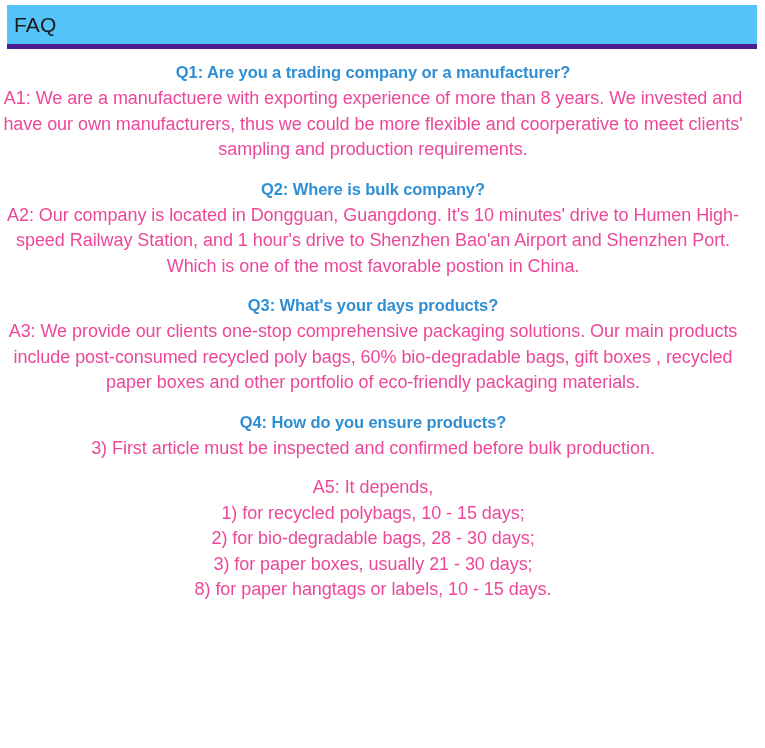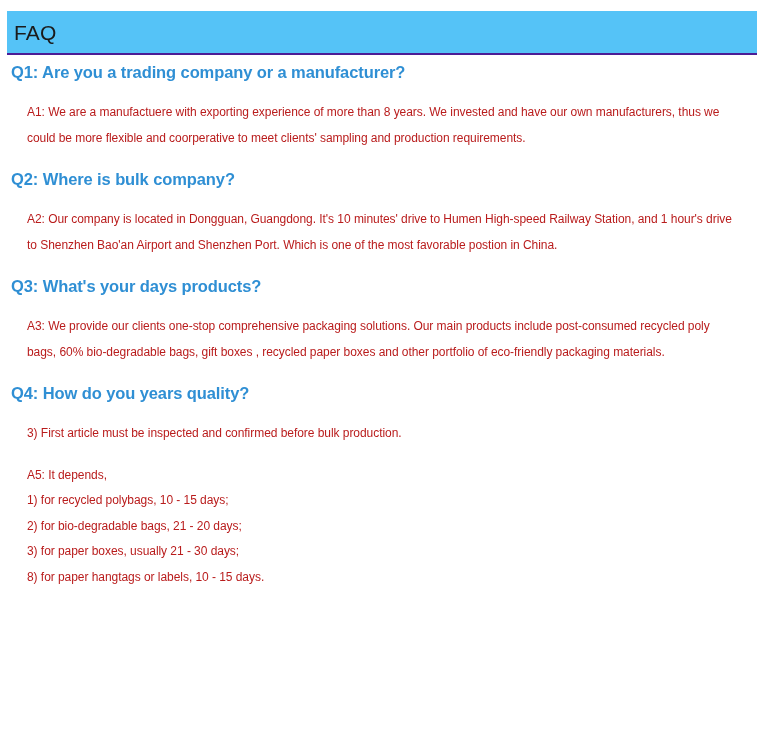--- a/index.html
+++ b/index.html
@@ -18,67 +18,68 @@
     position: relative;
     width: 765px;
     height: 748px;
     background: #ffffff;
   }
 
   
   .faq-banner {
     position: absolute;
     left: 7px;
-    top: 11px;
+    top: 5px;
     width: 750px;
     height: 44px;
     background: #55c3f7;
-    border-bottom: 2px solid #4c1d95;
+    border-bottom: 5px solid #4c1d95;
     box-sizing: border-box;
     display: flex;
     align-items: center;
   }
   .faq-banner-title {
     font-size: 21px;
     line-height: 21px;
     color: #1b1b1b;
     font-weight: 400;
     padding-left: 7px;
     letter-spacing: 0.1px;
   }
 
   
   .faq-body {
     position: absolute;
-    left: 11px;
+    left: 2px;
     top: 60px;
     width: 742px;
+    text-align: center;
   }
 
   .faq-block {
     margin: 0 0 14px 0;
   }
   .faq-block:last-child {
     margin-bottom: 0;
   }
 
   .faq-question {
     font-size: 16.5px;
     font-weight: bold;
     color: #2f8fd4;
     line-height: 24px;
     margin: 0 0 2px 0;
     letter-spacing: -0.1px;
   }
 
   .faq-answer {
-    font-size: 12px;
-    color: #b91c1c;
+    font-size: 18px;
+    color: #ec4899;
     line-height: 25.5px;
-    margin: 16px;
+    margin: 0;
     letter-spacing: -0.05px;
   }
   .faq-answer .line {
     display: block;
   }
 </style>
 </head>
 <body>
 
 <div class="page">
@@ -100,29 +101,29 @@
           <span class="line">A2: Our company is located in Dongguan, Guangdong. It's 10 minutes' drive to Humen High-speed Railway Station, and 1 hour's drive to Shenzhen Bao'an Airport and Shenzhen Port. Which is one of the most favorable postion in China.</span>
         </div>
       </div>
       <div class="faq-block">
         <div class="faq-question">Q3: What's your days products?</div>
         <div class="faq-answer">
           <span class="line">A3: We provide our clients one-stop comprehensive packaging solutions. Our main products include post-consumed recycled poly bags, 60% bio-degradable bags, gift boxes , recycled paper boxes and other portfolio of eco-friendly packaging materials.</span>
         </div>
       </div>
       <div class="faq-block">
-        <div class="faq-question">Q4: How do you years quality?</div>
+        <div class="faq-question">Q4: How do you ensure products?</div>
         <div class="faq-answer">
           <span class="line">3) First article must be inspected and confirmed before bulk production.</span>
         </div>
       </div>
       <div class="faq-block">
         <div class="faq-answer">
           <span class="line">A5: It depends,</span>
           <span class="line">1) for recycled polybags, 10 - 15 days;</span>
-          <span class="line">2) for bio-degradable bags, 21 - 20 days;</span>
+          <span class="line">2) for bio-degradable bags, 28 - 30 days;</span>
           <span class="line">3) for paper boxes, usually 21 - 30 days;</span>
           <span class="line">8) for paper hangtags or labels, 10 - 15 days.</span>
         </div>
       </div>
     </div>
 
 </div>
 
 </body></html>

